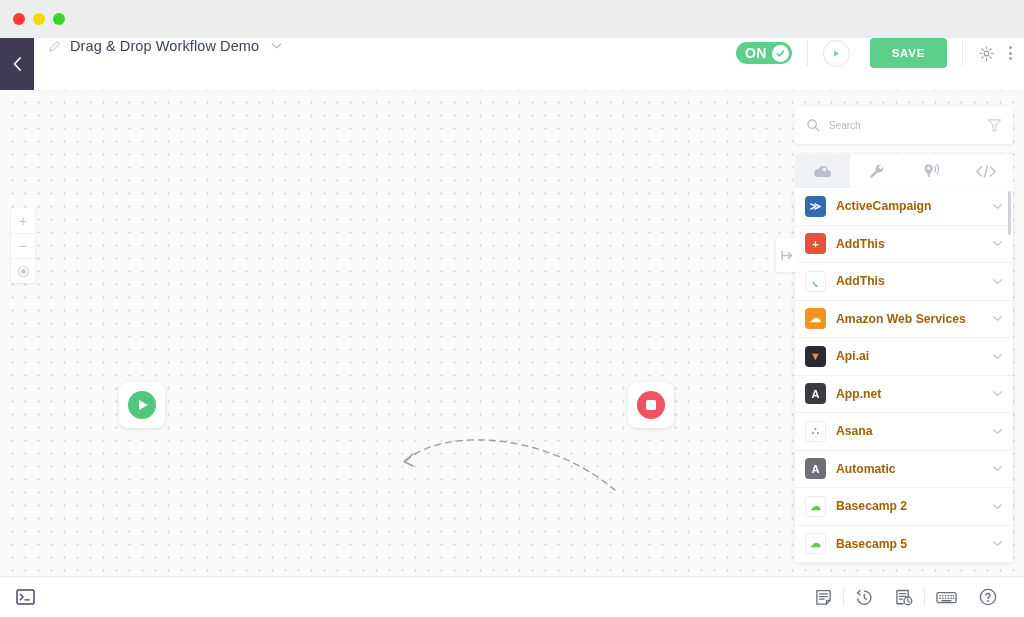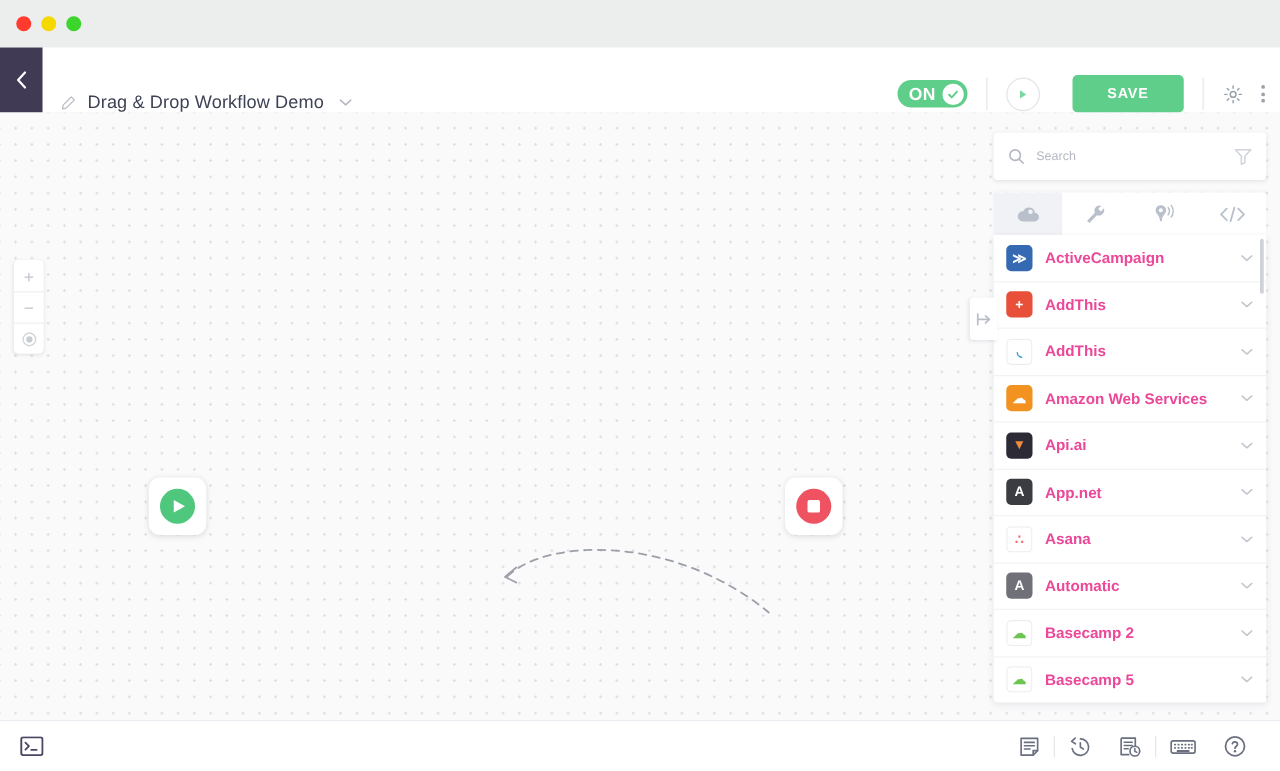--- a/index.html
+++ b/index.html
@@ -20,21 +20,21 @@
     display: flex; align-items: center; padding-left: 13px;
   }
   .dot { width: 12px; height: 12px; border-radius: 50%; margin-right: 8px; }
   .dot.red { background: #ff3b2f; }
   .dot.yellow { background: #f5d800; }
   .dot.green { background: #3cd52b; }
 
   
   .header {
     position: absolute; top: 38px; left: 0; width: 1024px; height: 52px;
-    background: #ffffff; display: flex; align-items: flex-end;
+    background: #ffffff; display: flex; align-items: flex-start;
   }
   .back-btn {
     width: 34px; height: 52px; background: #413a55;
     display: flex; align-items: center; justify-content: center;
     cursor: pointer; flex: 0 0 auto;
   }
   .title-group { display: flex; align-items: center; margin-left: 14px; gap: 9px; }
   .pencil-icon { display: block; }
   .wf-title {
     font-size: 14.5px; color: #3d4355; letter-spacing: .1px;
@@ -54,21 +54,21 @@
     display: flex; align-items: center; justify-content: center;
   }
   .hsep { width: 1px; height: 26px; background: #e6e7ea; margin: 0 15px; }
   .play-btn {
     width: 27px; height: 27px; border-radius: 50%; border: 1.4px solid #e3e4e8;
     display: flex; align-items: center; justify-content: center; cursor: pointer;
     background: #fff;
   }
   .save-btn {
     background: #5ece8a; color: #fff; font-size: 11.5px; font-weight: bold;
-    letter-spacing: .7px; border-radius: 4px; padding: 9px 28px; margin-left: 26px;
+    letter-spacing: .7px; border-radius: 4px; padding: 9px 22px; margin-left: 20px;
     cursor: pointer; border: none;
   }
   .gear-btn, .kebab-btn { cursor: pointer; display: flex; align-items: center; }
   .kebab-btn { margin-left: 14px; flex-direction: column; gap: 2.5px; }
   .kebab-dot { width: 3px; height: 3px; border-radius: 50%; background: #9aa0ad; }
 
   
   .canvas {
     position: absolute; top: 90px; left: 0; width: 1024px; height: 486px;
     background-color: #fafafb;
@@ -160,21 +160,21 @@
   .app-row {
     height: 37.5px; display: flex; align-items: center; padding: 0 10px;
     border-bottom: 1px solid #f2f3f5; cursor: pointer; gap: 10px;
   }
   .app-icon {
     width: 21px; height: 21px; border-radius: 4px; flex: 0 0 auto;
     display: flex; align-items: center; justify-content: center;
     font-size: 11px; font-weight: bold; color: #fff; overflow: hidden;
   }
   .app-name {
-    font-size: 12.2px; color: #ec4899; font-weight: bold; flex: 1;
+    font-size: 12.2px; color: #a16207; font-weight: bold; flex: 1;
     white-space: nowrap; overflow: hidden; text-overflow: ellipsis;
   }
   .row-caret { flex: 0 0 auto; display: flex; }
   .list-scrollbar {
     position: absolute; right: 2px; top: 3px; width: 3px; height: 44px;
     background: #cfd2d9; border-radius: 2px; cursor: pointer;
   }
 
   
   .bottombar {

